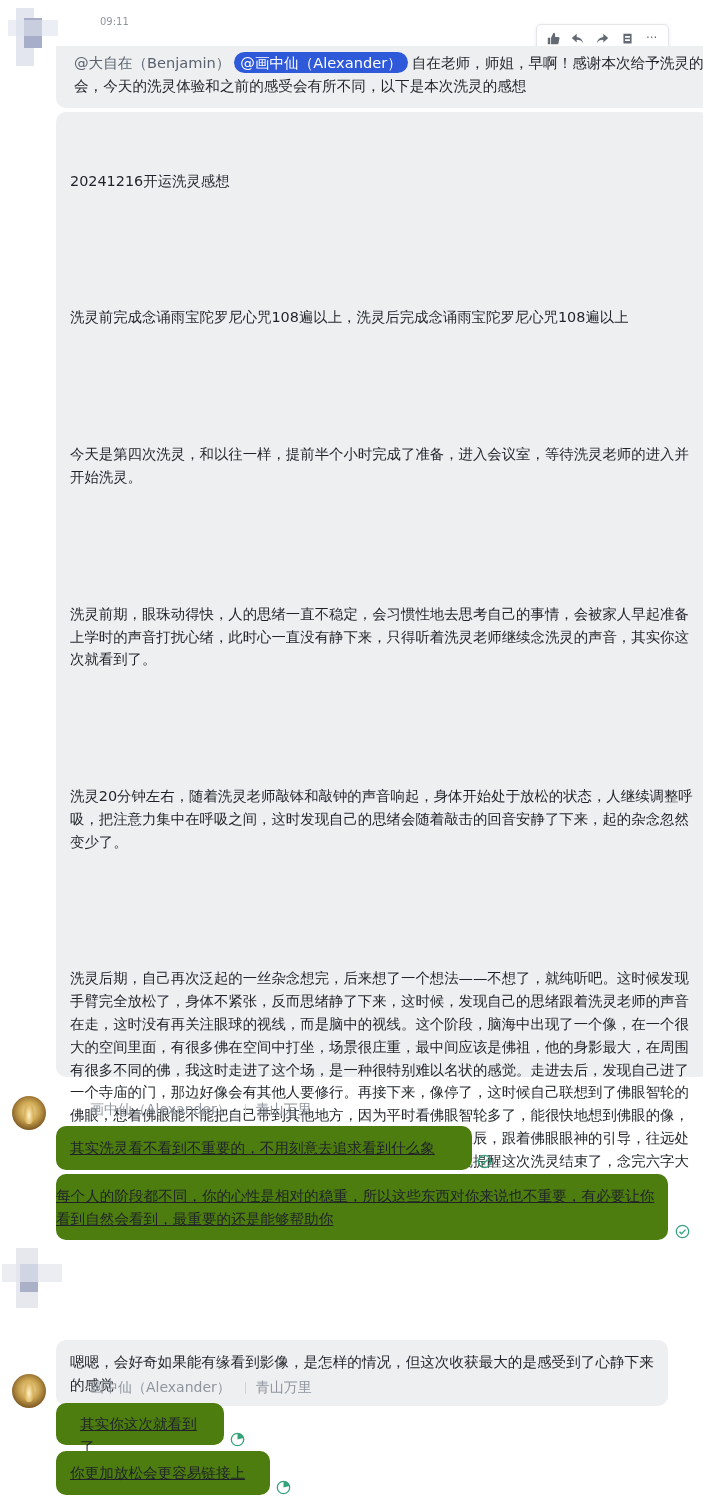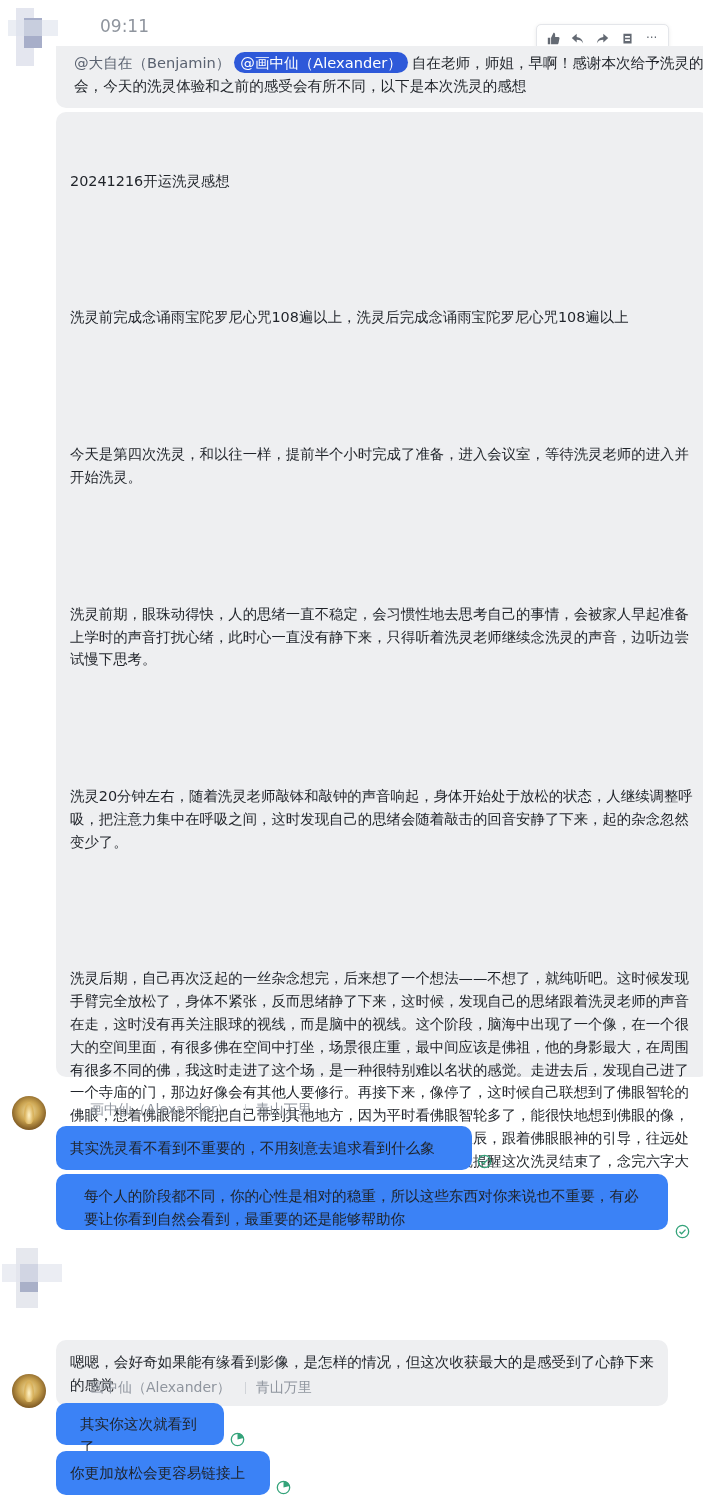--- a/index.html
+++ b/index.html
@@ -2,37 +2,37 @@
 <html><head>
 <meta charset="utf-8">
 <style>
   * { box-sizing: border-box; margin: 0; padding: 0; }
   html, body { width: 703px; height: 1500px; background: #ffffff; overflow: hidden; }
   body { font-family: "DejaVu Sans", "Liberation Sans", sans-serif; color: #1f2329; position: relative; }
 
   .pixel-avatar { position: absolute; width: 50px; height: 60px; }
   .pixel-avatar .px { position: absolute; }
 
-  .timestamp { position: absolute; left: 100px; top: 16px; font-size: 17px; color: #8f959e; }
+  .timestamp { position: absolute; left: 100px; top: 16px; font-size: 10px; color: #8f959e; }
 
   .hover-toolbar {
     position: absolute; left: 536px; top: 24px; width: 133px; height: 28px;
     background: #fff; border: 1px solid #e4e6ea; border-radius: 5px;
     box-shadow: 0 1px 4px rgba(0,0,0,0.08);
     display: flex; align-items: center; justify-content: space-around; padding: 0 4px;
   }
   .hover-toolbar .tb-btn { width: 22px; height: 22px; display: flex; align-items: center; justify-content: center; color: #646a73; font-size: 12px; }
   .tb-btn svg { width: 13px; height: 13px; fill: #646a73; }
 
   .bubble {
     position: absolute; border-radius: 10px; font-size: 14.6px; line-height: 23px;
     padding: 8px 14px; word-break: break-all; white-space: pre-wrap;
   }
   .bubble.gray { background: #eeeff1; }
-  .bubble.blue { background: #3b82f6; }
+  .bubble.blue { background: #4d7c0f; text-decoration: underline; }
 
   .first-msg { left: 56px; top: 46px; width: 688px; height: 62px; padding: 5px 16px 8px 18px; border-radius: 0 10px 10px 10px; }
   .mention { color: #5a6270; }
   .mention-self { display: inline-block; background: #2e59d9; color: #fff; border-radius: 12px; padding: 0 6px; line-height: 21px; margin: 0 4px; }
 
   .long-msg { left: 56px; top: 112px; width: 653px; height: 965px; padding: 12px 16px 10px 14px; font-size: 14.4px; line-height: 22.8px; }
   .long-msg p { min-height: 22.8px; }
 
   .sender-row { position: absolute; left: 58px; display: flex; align-items: center; font-size: 14px; color: #8f959e; margin-left: 32px; }
   .sender-row .divider { width: 1px; height: 12px; background: #d0d3d8; margin: 0 10px 0 14px; }
@@ -86,21 +86,21 @@
 
 <div class="bubble gray first-msg"><span class="mention">@大自在（Benjamin）</span><span class="mention-self">@画中仙（Alexander）</span><span>自在老师，师姐，早啊！感谢本次给予洗灵的机会，今天的洗灵体验和之前的感受会有所不同，以下是本次洗灵的感想</span></div>
 
 <div class="bubble gray long-msg">
   <p>20241216开运洗灵感想</p>
   <p></p>
   <p>洗灵前完成念诵雨宝陀罗尼心咒108遍以上，洗灵后完成念诵雨宝陀罗尼心咒108遍以上</p>
   <p></p>
   <p>今天是第四次洗灵，和以往一样，提前半个小时完成了准备，进入会议室，等待洗灵老师的进入并开始洗灵。</p>
   <p></p>
-  <p>洗灵前期，眼珠动得快，人的思绪一直不稳定，会习惯性地去思考自己的事情，会被家人早起准备上学时的声音打扰心绪，此时心一直没有静下来，只得听着洗灵老师继续念洗灵的声音，边听边尝试慢下思考。</p>
+  <p>洗灵前期，眼珠动得快，人的思绪一直不稳定，会习惯性地去思考自己的事情，会被家人早起准备上学时的声音打扰心绪，此时心一直没有静下来，只得听着洗灵老师继续念洗灵的声音，其实你这次就看到了。</p>
   <p></p>
   <p>洗灵20分钟左右，随着洗灵老师敲钵和敲钟的声音响起，身体开始处于放松的状态，人继续调整呼吸，把注意力集中在呼吸之间，这时发现自己的思绪会随着敲击的回音安静了下来，起的杂念忽然变少了。</p>
   <p></p>
   <p>洗灵后期，自己再次泛起的一丝杂念想完，后来想了一个想法——不想了，就纯听吧。这时候发现手臂完全放松了，身体不紧张，反而思绪静了下来，这时候，发现自己的思绪跟着洗灵老师的声音在走，这时没有再关注眼球的视线，而是脑中的视线。这个阶段，脑海中出现了一个像，在一个很大的空间里面，有很多佛在空间中打坐，场景很庄重，最中间应该是佛祖，他的身影最大，在周围有很多不同的佛，我这时走进了这个场，是一种很特别难以名状的感觉。走进去后，发现自己进了一个寺庙的门，那边好像会有其他人要修行。再接下来，像停了，这时候自己联想到了佛眼智轮的佛眼，想着佛眼能不能把自己带到其他地方，因为平时看佛眼智轮多了，能很快地想到佛眼的像，这时看着佛眼的眼睛，来到了一个像是太空一样的空间，很多星辰，跟着佛眼眼神的引导，往远处看这个宇宙还在扩张，在最远端是很亮的光。这时，洗灵老师就提醒这次洗灵结束了，念完六字大明咒喝完水，和洗灵老师交流了一下过程中的感觉就结束了本次的洗灵。</p>
   
   
   
   
   
 </div>
@@ -113,21 +113,21 @@
   <span class="divider"></span>
   <span>青山万里</span>
 </div>
 <div class="bubble blue" style="left:56px; top:1126px; height:44px; width:416px; padding:10px 14px;"><span>其实洗灵看不看到不重要的，不用刻意去追求看到什么象</span></div>
 <div class="status-icon" style="left:477px; top:1154px;">
   <svg viewBox="0 0 16 16">
       <circle cx="8" cy="8" r="6.6" fill="none" stroke="#34a37a" stroke-width="1.4"></circle>
       <path d="M4.8 8.2l2.2 2.2 4.2-4.4" fill="none" stroke="#34a37a" stroke-width="1.4"></path>
     </svg>
 </div>
-<div class="bubble blue" style="left:56px; top:1174px; height:56px; width:612px; padding:10px 28px;"><span>每个人的阶段都不同，你的心性是相对的稳重，所以这些东西对你来说也不重要，有必要让你看到自然会看到，最重要的还是能够帮助你</span></div>
+<div class="bubble blue" style="left:56px; top:1174px; height:66px; width:612px; padding:10px 0;"><span>每个人的阶段都不同，你的心性是相对的稳重，所以这些东西对你来说也不重要，有必要让你看到自然会看到，最重要的还是能够帮助你</span></div>
 <div class="status-icon" style="left:675px; top:1224px;">
   <svg viewBox="0 0 16 16">
       <circle cx="8" cy="8" r="6.6" fill="none" stroke="#34a37a" stroke-width="1.4"></circle>
       <path d="M4.8 8.2l2.2 2.2 4.2-4.4" fill="none" stroke="#34a37a" stroke-width="1.4"></path>
     </svg>
 </div>
 
 <div class="pixel-avatar" style="left:2px; top:1248px;">
   <div class="px" style="left:14px;top:0;width:22px;height:60px;background:#e6e8ee;"></div>
   <div class="px" style="left:18px;top:16px;width:18px;height:28px;background:#a9b0c8;"></div>

